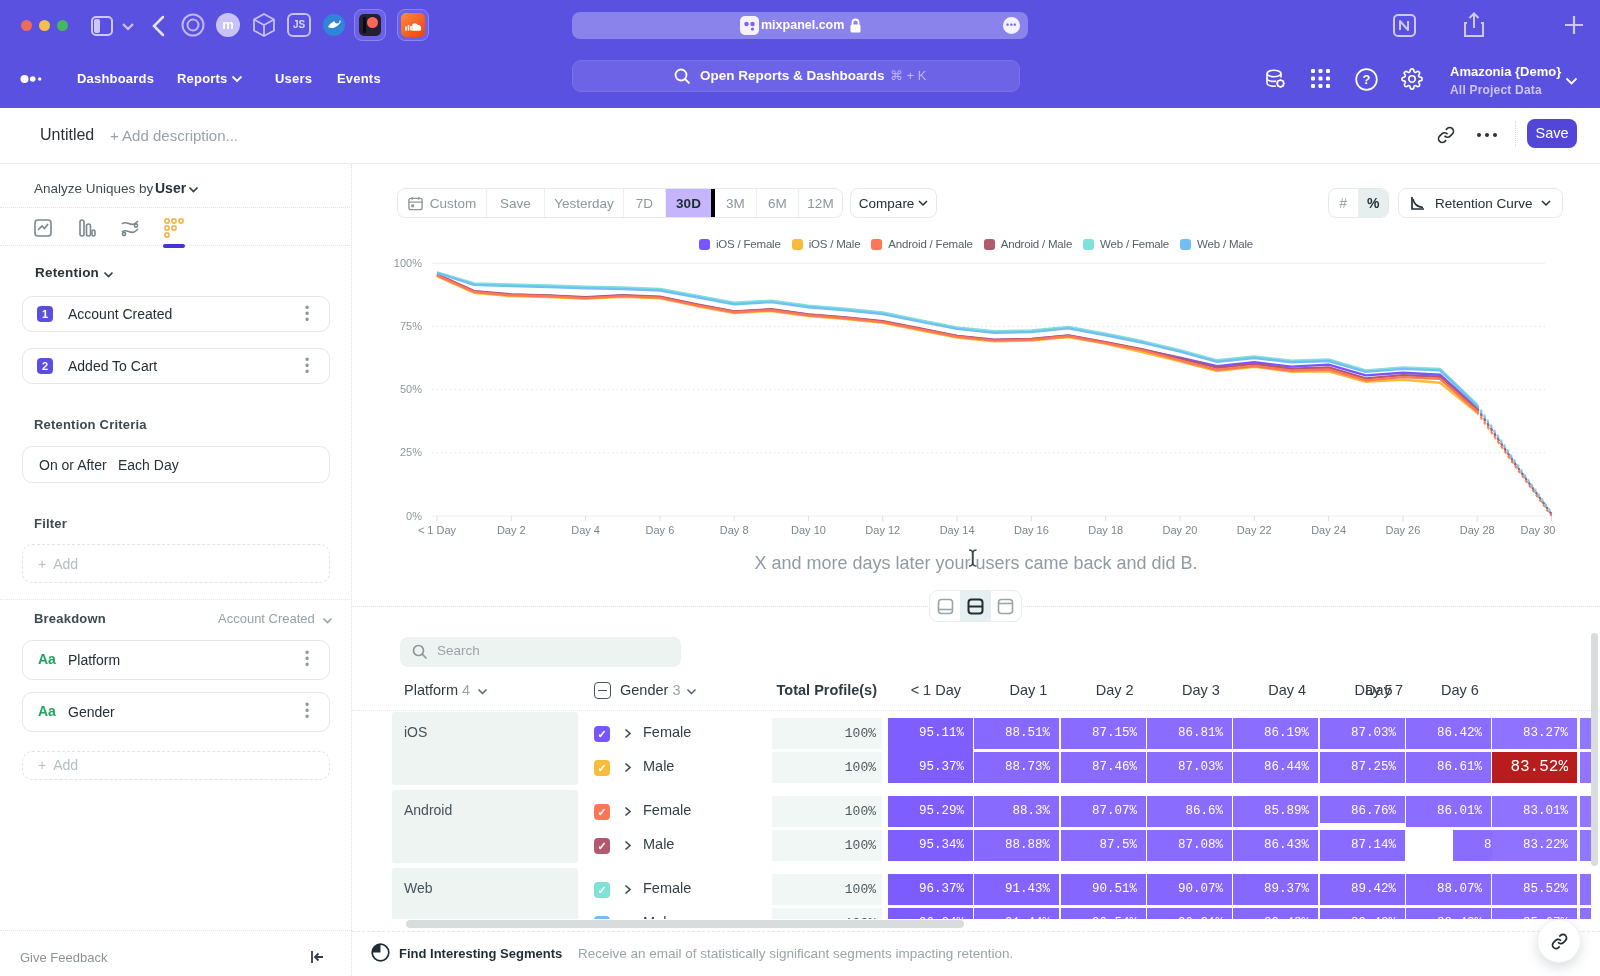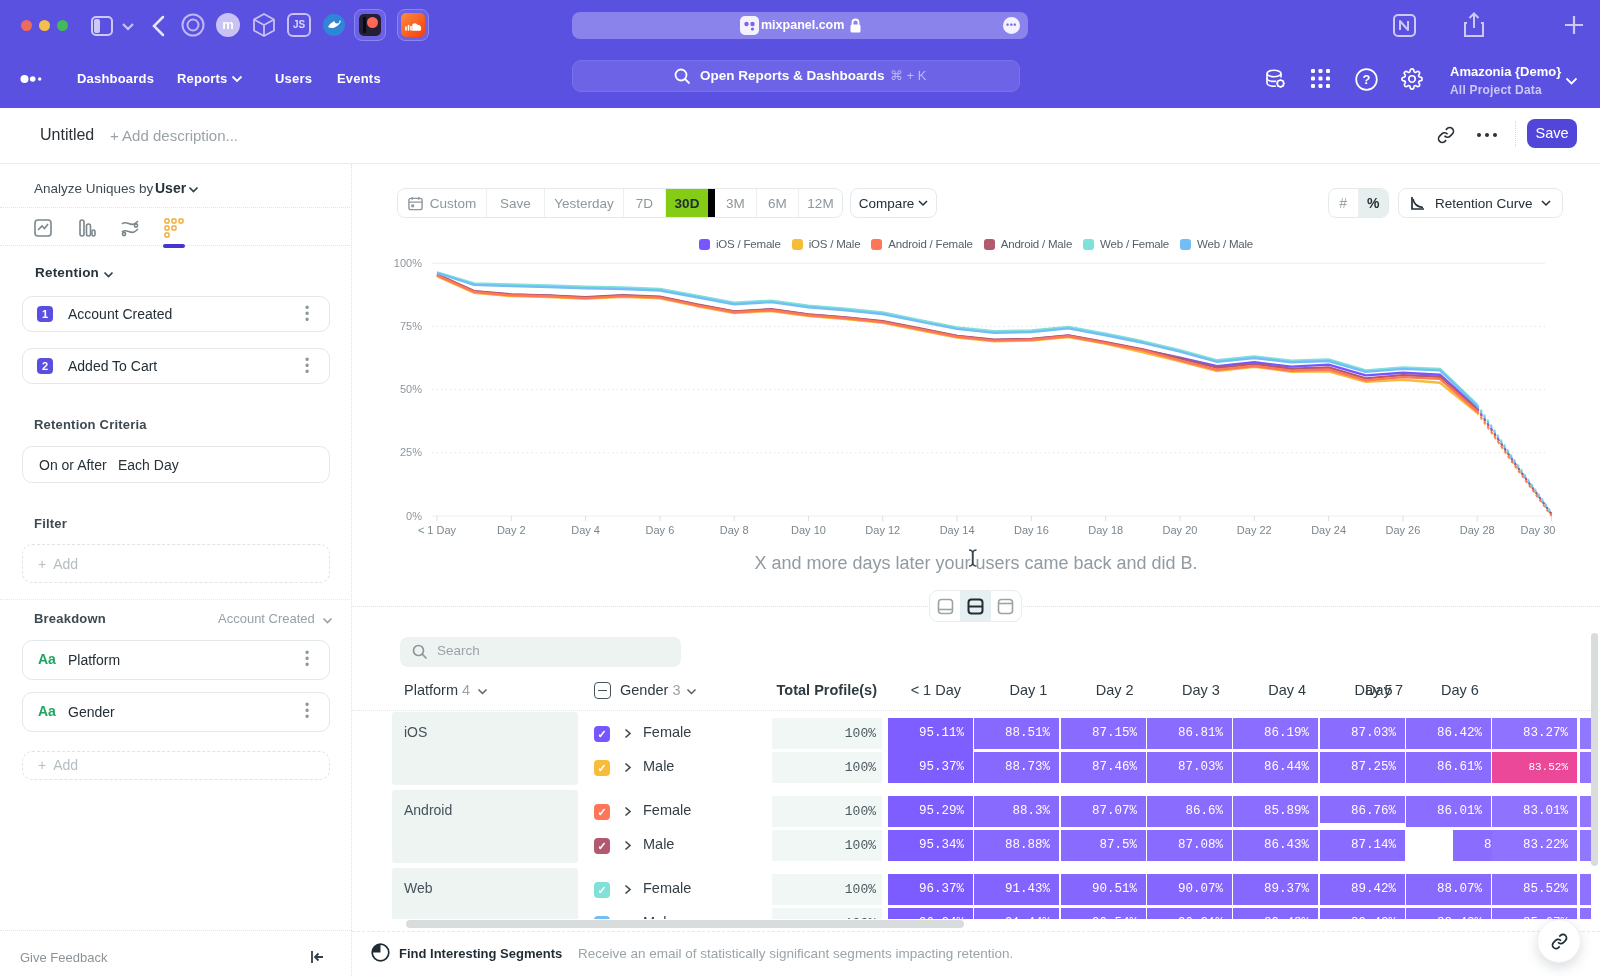--- a/index.html
+++ b/index.html
@@ -231,21 +231,21 @@
 
 <div class="abs" style="left:397px;top:188px;height:30px;border:1px solid #e4eaec;border-radius:8px;display:flex;align-items:stretch;background:#fff;overflow:hidden">
   <div style="width:89px;display:flex;align-items:center;justify-content:center;border-right:1px solid #eceff1;color:#8d979c;font-size:13.5px"><svg width="15" height="15" viewBox="0 0 16 16" fill="none" stroke="#8d979c" stroke-width="1.5" style="margin-right:7px">
         <rect x="1" y="2.5" width="14" height="12" rx="2"></rect>
         <path d="M1 6.5 L15 6.5 M4.5 1 L4.5 4 M11.5 1 L11.5 4"></path>
         <rect x="3.5" y="9" width="3" height="3" fill="#8d979c" stroke="none"></rect>
       </svg>Custom</div>
   <div style="width:58px;display:flex;align-items:center;justify-content:center;border-right:1px solid #eceff1;color:#8d979c;font-size:13.5px">Save</div>
   <div style="width:79px;display:flex;align-items:center;justify-content:center;border-right:1px solid #eceff1;color:#8d979c;font-size:13.5px">Yesterday</div>
   <div style="width:42px;display:flex;align-items:center;justify-content:center;border-right:1px solid #eceff1;color:#8d979c;font-size:13.5px">7D</div>
-  <div style="width:49px;display:flex;align-items:center;justify-content:center;border-right:7px solid #000000;color:#1f2d33;font-size:13.5px;font-weight:700;background:#84cc16">30D</div>
+  <div style="width:49px;display:flex;align-items:center;justify-content:center;border-right:4px solid #000000;color:#1f2d33;font-size:13.5px;font-weight:700;background:#c4b5fd">30D</div>
   <div style="width:42px;display:flex;align-items:center;justify-content:center;border-right:1px solid #eceff1;color:#8d979c;font-size:13.5px">3M</div>
   <div style="width:42px;display:flex;align-items:center;justify-content:center;border-right:1px solid #eceff1;color:#8d979c;font-size:13.5px">6M</div>
   <div style="width:43px;display:flex;align-items:center;justify-content:center;color:#8d979c;font-size:13.5px">12M</div>
 </div>
 <div class="abs" style="left:850px;top:188px;width:87px;height:30px;border:1px solid #e4eaec;border-radius:8px;background:#fff;display:flex;align-items:center;justify-content:center;font-size:13.5px;color:#232f36;font-weight:500">Compare&nbsp;<svg width="10" height="7">
       <path d="M1 1 L5 5 L9 1" stroke="#232f36" stroke-width="1.5" fill="none"></path>
     </svg></div>
 <div class="abs" style="left:1328px;top:188px;width:61px;height:30px;border:1px solid #e4eaec;border-radius:8px;background:#fff;overflow:hidden;display:flex">
   <div style="width:30px;text-align:center;line-height:28px;color:#9aa4a8;font-size:14px;border-right:1px solid #eceff1">#</div>
   <div style="width:30px;text-align:center;line-height:28px;color:#1f2d33;font-size:14px;background:#e7efee;font-weight:600">%</div>
@@ -409,21 +409,21 @@
       <div style="position:absolute;left:643px;top:758px;font-size:14.5px;color:#333f46">Male</div>
       <div style="position:absolute;left:772px;top:752px;width:110px;height:31px;background:#f1f7f4"></div>
       <div style="position:absolute;left:772px;top:752px;width:104px;height:31px;font-family:'Liberation Mono',monospace;font-size:13px;color:#4b585e;text-align:right;line-height:31px">100%</div>
       <div style="position:absolute;left:888px;top:752px;width:85px;height:31px;background:rgb(126,94,255);font-family:'Liberation Mono',monospace;font-size:12.5px;color:#fff;text-align:right;line-height:31px;box-sizing:border-box;padding-right:9px">95.37%</div>
       <div style="position:absolute;left:974px;top:752px;width:85px;height:31px;background:rgb(135,105,255);font-family:'Liberation Mono',monospace;font-size:12.5px;color:#fff;text-align:right;line-height:31px;box-sizing:border-box;padding-right:9px">88.73%</div>
       <div style="position:absolute;left:1061px;top:752px;width:85px;height:31px;background:rgb(137,107,255);font-family:'Liberation Mono',monospace;font-size:12.5px;color:#fff;text-align:right;line-height:31px;box-sizing:border-box;padding-right:9px">87.46%</div>
       <div style="position:absolute;left:1147px;top:752px;width:85px;height:31px;background:rgb(138,108,255);font-family:'Liberation Mono',monospace;font-size:12.5px;color:#fff;text-align:right;line-height:31px;box-sizing:border-box;padding-right:9px">87.03%</div>
       <div style="position:absolute;left:1233px;top:752px;width:85px;height:31px;background:rgb(138,109,255);font-family:'Liberation Mono',monospace;font-size:12.5px;color:#fff;text-align:right;line-height:31px;box-sizing:border-box;padding-right:9px">86.44%</div>
       <div style="position:absolute;left:1320px;top:752px;width:85px;height:31px;background:rgb(137,108,255);font-family:'Liberation Mono',monospace;font-size:12.5px;color:#fff;text-align:right;line-height:31px;box-sizing:border-box;padding-right:9px">87.25%</div>
       <div style="position:absolute;left:1406px;top:752px;width:85px;height:31px;background:rgb(138,109,255);font-family:'Liberation Mono',monospace;font-size:12.5px;color:#fff;text-align:right;line-height:31px;box-sizing:border-box;padding-right:9px">86.61%</div>
-      <div style="position:absolute;left:1492px;top:752px;width:85px;height:31px;background:#ec4899;font-family:'Liberation Mono',monospace;font-size:11px;color:#fff;text-align:right;line-height:31px;box-sizing:border-box;padding-right:9px">83.52%</div>
+      <div style="position:absolute;left:1492px;top:752px;width:85px;height:31px;background:#b91c1c;font-family:'Liberation Mono',monospace;font-size:16px;color:#fff;text-align:right;line-height:31px;box-sizing:border-box;padding-right:9px">83.52%</div>
       <div style="position:absolute;left:1580px;top:752px;width:11px;height:31px;background:rgb(145,117,255)"></div>
       <div style="position:absolute;left:392px;top:790px;width:186px;height:73px;background:#edf4f2;border-radius:3px"></div>
       <div style="position:absolute;left:404px;top:802px;font-size:14px;color:#46535a">Android</div>
       <div style="position:absolute;left:594px;top:804px;width:16px;height:16px;background:#FF7557;border-radius:4px;color:#fff;font-size:11px;font-weight:700;text-align:center;line-height:16px">✓</div>
       <svg style="position:absolute;left:624px;top:806px" width="8" height="11">
         <path d="M1.5 1.5 L6 5.5 L1.5 9.5" stroke="#3c4950" stroke-width="1.6" fill="none"></path>
       </svg>
       <div style="position:absolute;left:643px;top:802px;font-size:14.5px;color:#333f46">Female</div>
       <div style="position:absolute;left:772px;top:796px;width:110px;height:31px;background:#f1f7f4"></div>
       <div style="position:absolute;left:772px;top:796px;width:104px;height:31px;font-family:'Liberation Mono',monospace;font-size:13px;color:#4b585e;text-align:right;line-height:31px">100%</div>

